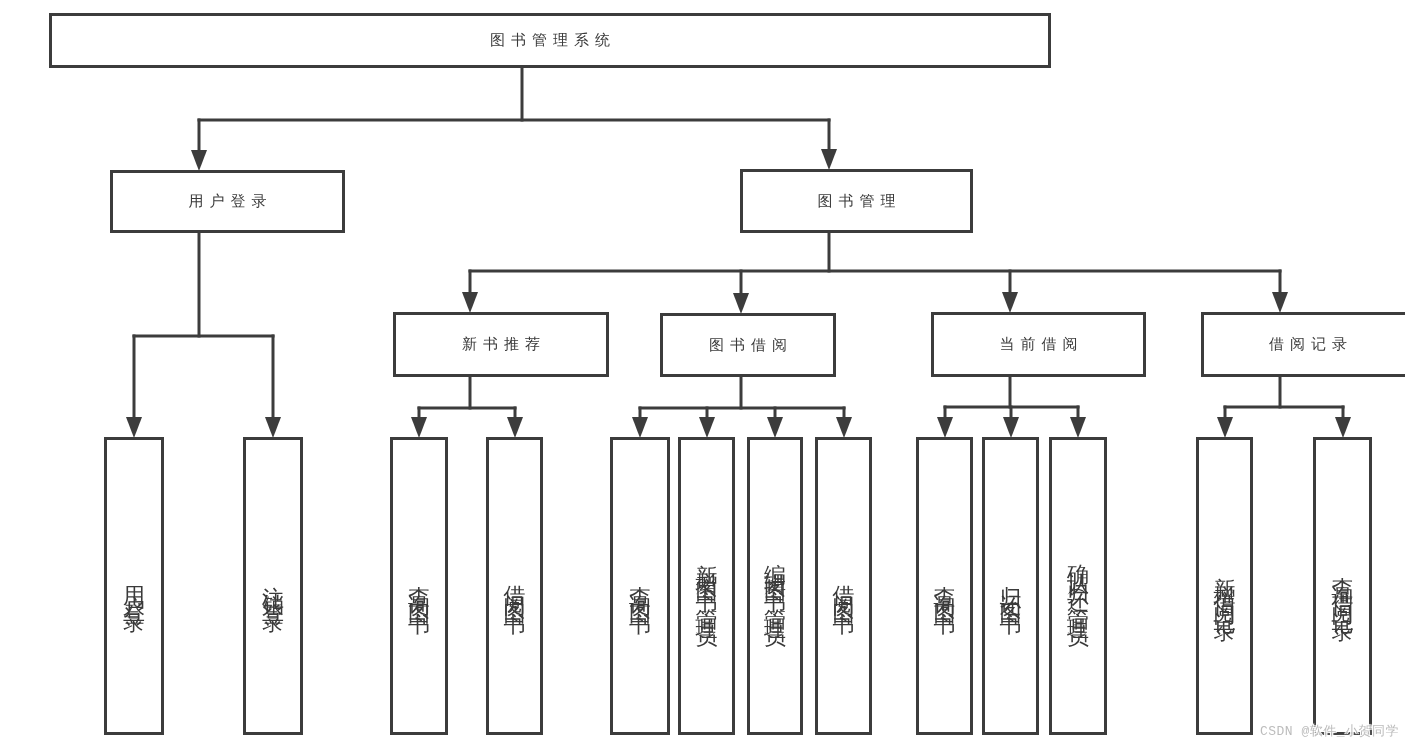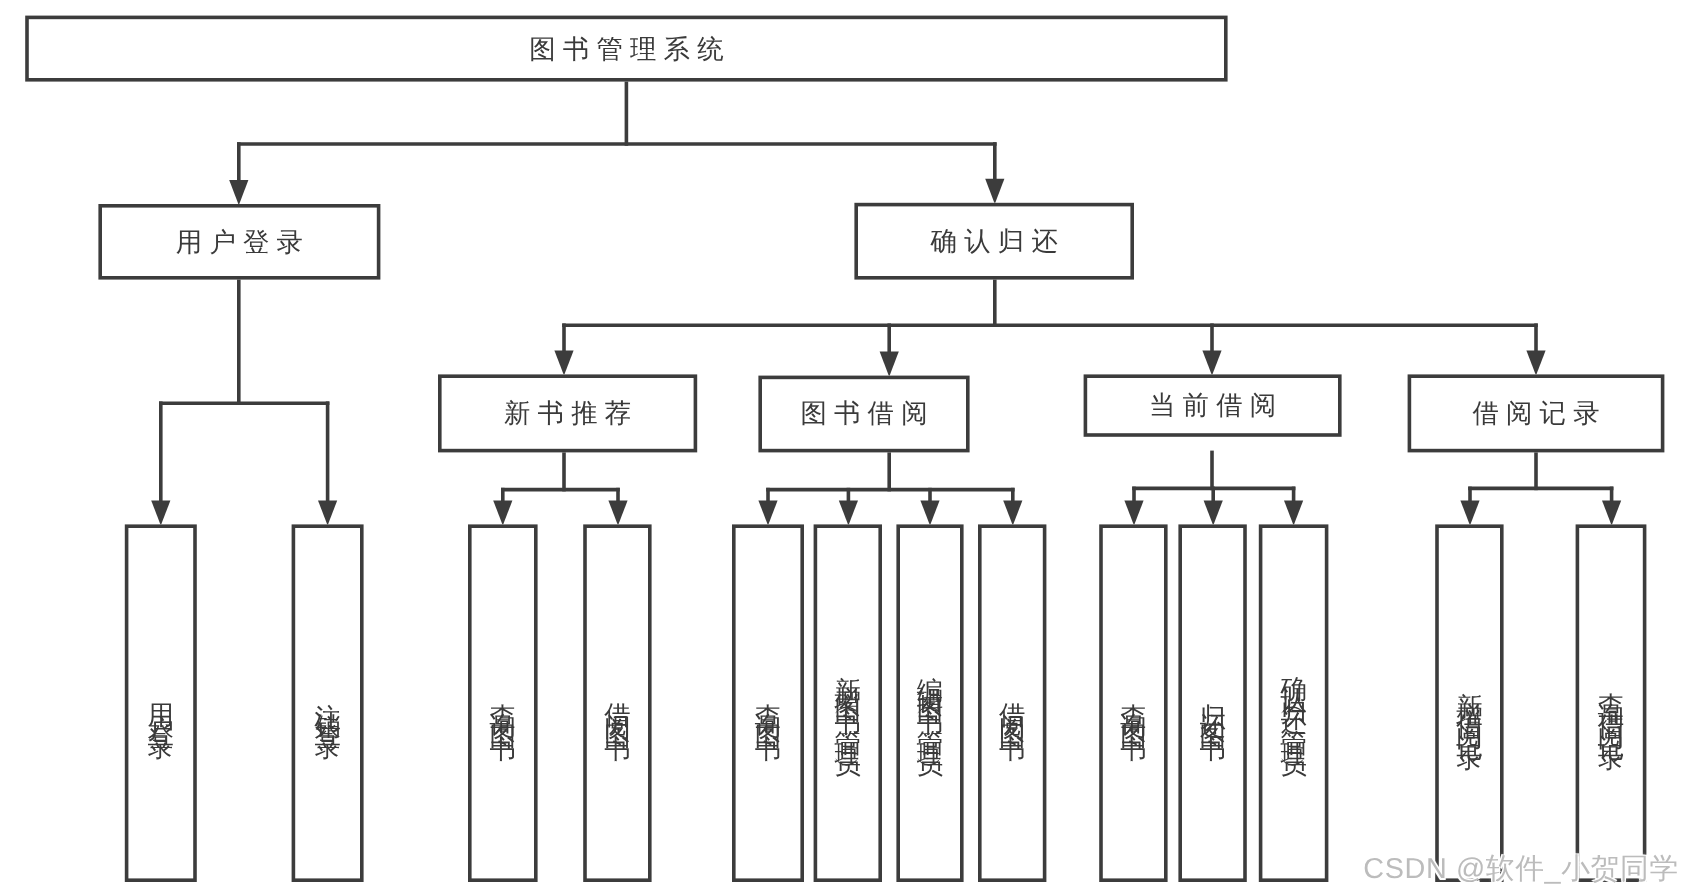--- a/index.html
+++ b/index.html
@@ -21,42 +21,44 @@
     box-sizing: border-box;
     border: 3px solid #3c3c3c;
     background: #ffffff;
     color: #3a3a3a;
     display: flex;
     align-items: center;
     justify-content: center;
     z-index: 2;
   }
   .hbox {
-    font-size: 22px;
+    font-size: 15px;
     letter-spacing: 6px;
     text-indent: 6px;
     white-space: nowrap;
+    margin-left: 28px;
   }
   .vbox {
     writing-mode: vertical-rl;
     text-orientation: mixed;
     font-size: 22px;
     letter-spacing: 9px;
     line-height: 1;
   }
   .watermark {
     position: absolute;
     right: 6px;
     bottom: 7px;
     z-index: 3;
-    font-size: 24px;
+    font-size: 13px;
     color: #bcbcbc;
     letter-spacing: 0.5px;
     white-space: nowrap;
     text-shadow: 0 0 3px #ffffff, 1px 1px 0 #ffffff, -1px -1px 0 #ffffff, 1px -1px 0 #ffffff, -1px 1px 0 #ffffff;
+    font-family: Liberation Mono, monospace;
   }
 </style>
 </head>
 <body>
 
 <div class="stage">
 
   <svg class="wires" width="1405" height="747" viewBox="0 0 1405 747">
     <g stroke="#3c3c3c" stroke-width="3" stroke-linecap="square" fill="none">
 
@@ -119,25 +121,25 @@
       <polygon points="1003,417 1019,417 1011,438"></polygon>
       <polygon points="1070,417 1086,417 1078,438"></polygon>
       <polygon points="1217,417 1233,417 1225,438"></polygon>
       <polygon points="1335,417 1351,417 1343,438"></polygon>
     </g>
   </svg>
 
   <div class="box hbox" style="left:21px; top:13px; width:1002px; height:55px;">图书管理系统</div>
 
   <div class="box hbox" style="left:82px; top:170px; width:235px; height:63px;">用户登录</div>
-  <div class="box hbox" style="left:712px; top:169px; width:233px; height:64px;">确认归还</div>
+  <div class="box hbox" style="left:712px; top:169px; width:233px; height:64px;">图书管理</div>
 
   <div class="box hbox" style="left:365px; top:312px; width:216px; height:65px;">新书推荐</div>
   <div class="box hbox" style="left:632px; top:313px; width:176px; height:64px;">图书借阅</div>
-  <div class="box hbox" style="left:903px; top:312px; width:215px; height:52px;">当前借阅</div>
+  <div class="box hbox" style="left:903px; top:312px; width:215px; height:65px;">当前借阅</div>
   <div class="box hbox" style="left:1173px; top:312px; width:214px; height:65px;">借阅记录</div>
 
   <div class="box vbox" style="left:104px; top:437px; width:60px; height:298px;">用户登录</div>
   <div class="box vbox" style="left:243px; top:437px; width:60px; height:298px;">注销登录</div>
 
   <div class="box vbox" style="left:390px; top:437px; width:58px; height:298px;">查询图书</div>
   <div class="box vbox" style="left:486px; top:437px; width:57px; height:298px;">借阅图书</div>
 
   <div class="box vbox" style="left:610px; top:437px; width:60px; height:298px;">查询图书</div>
   <div class="box vbox" style="left:678px; top:437px; width:57px; height:298px;">新增图书（管理员）</div>

